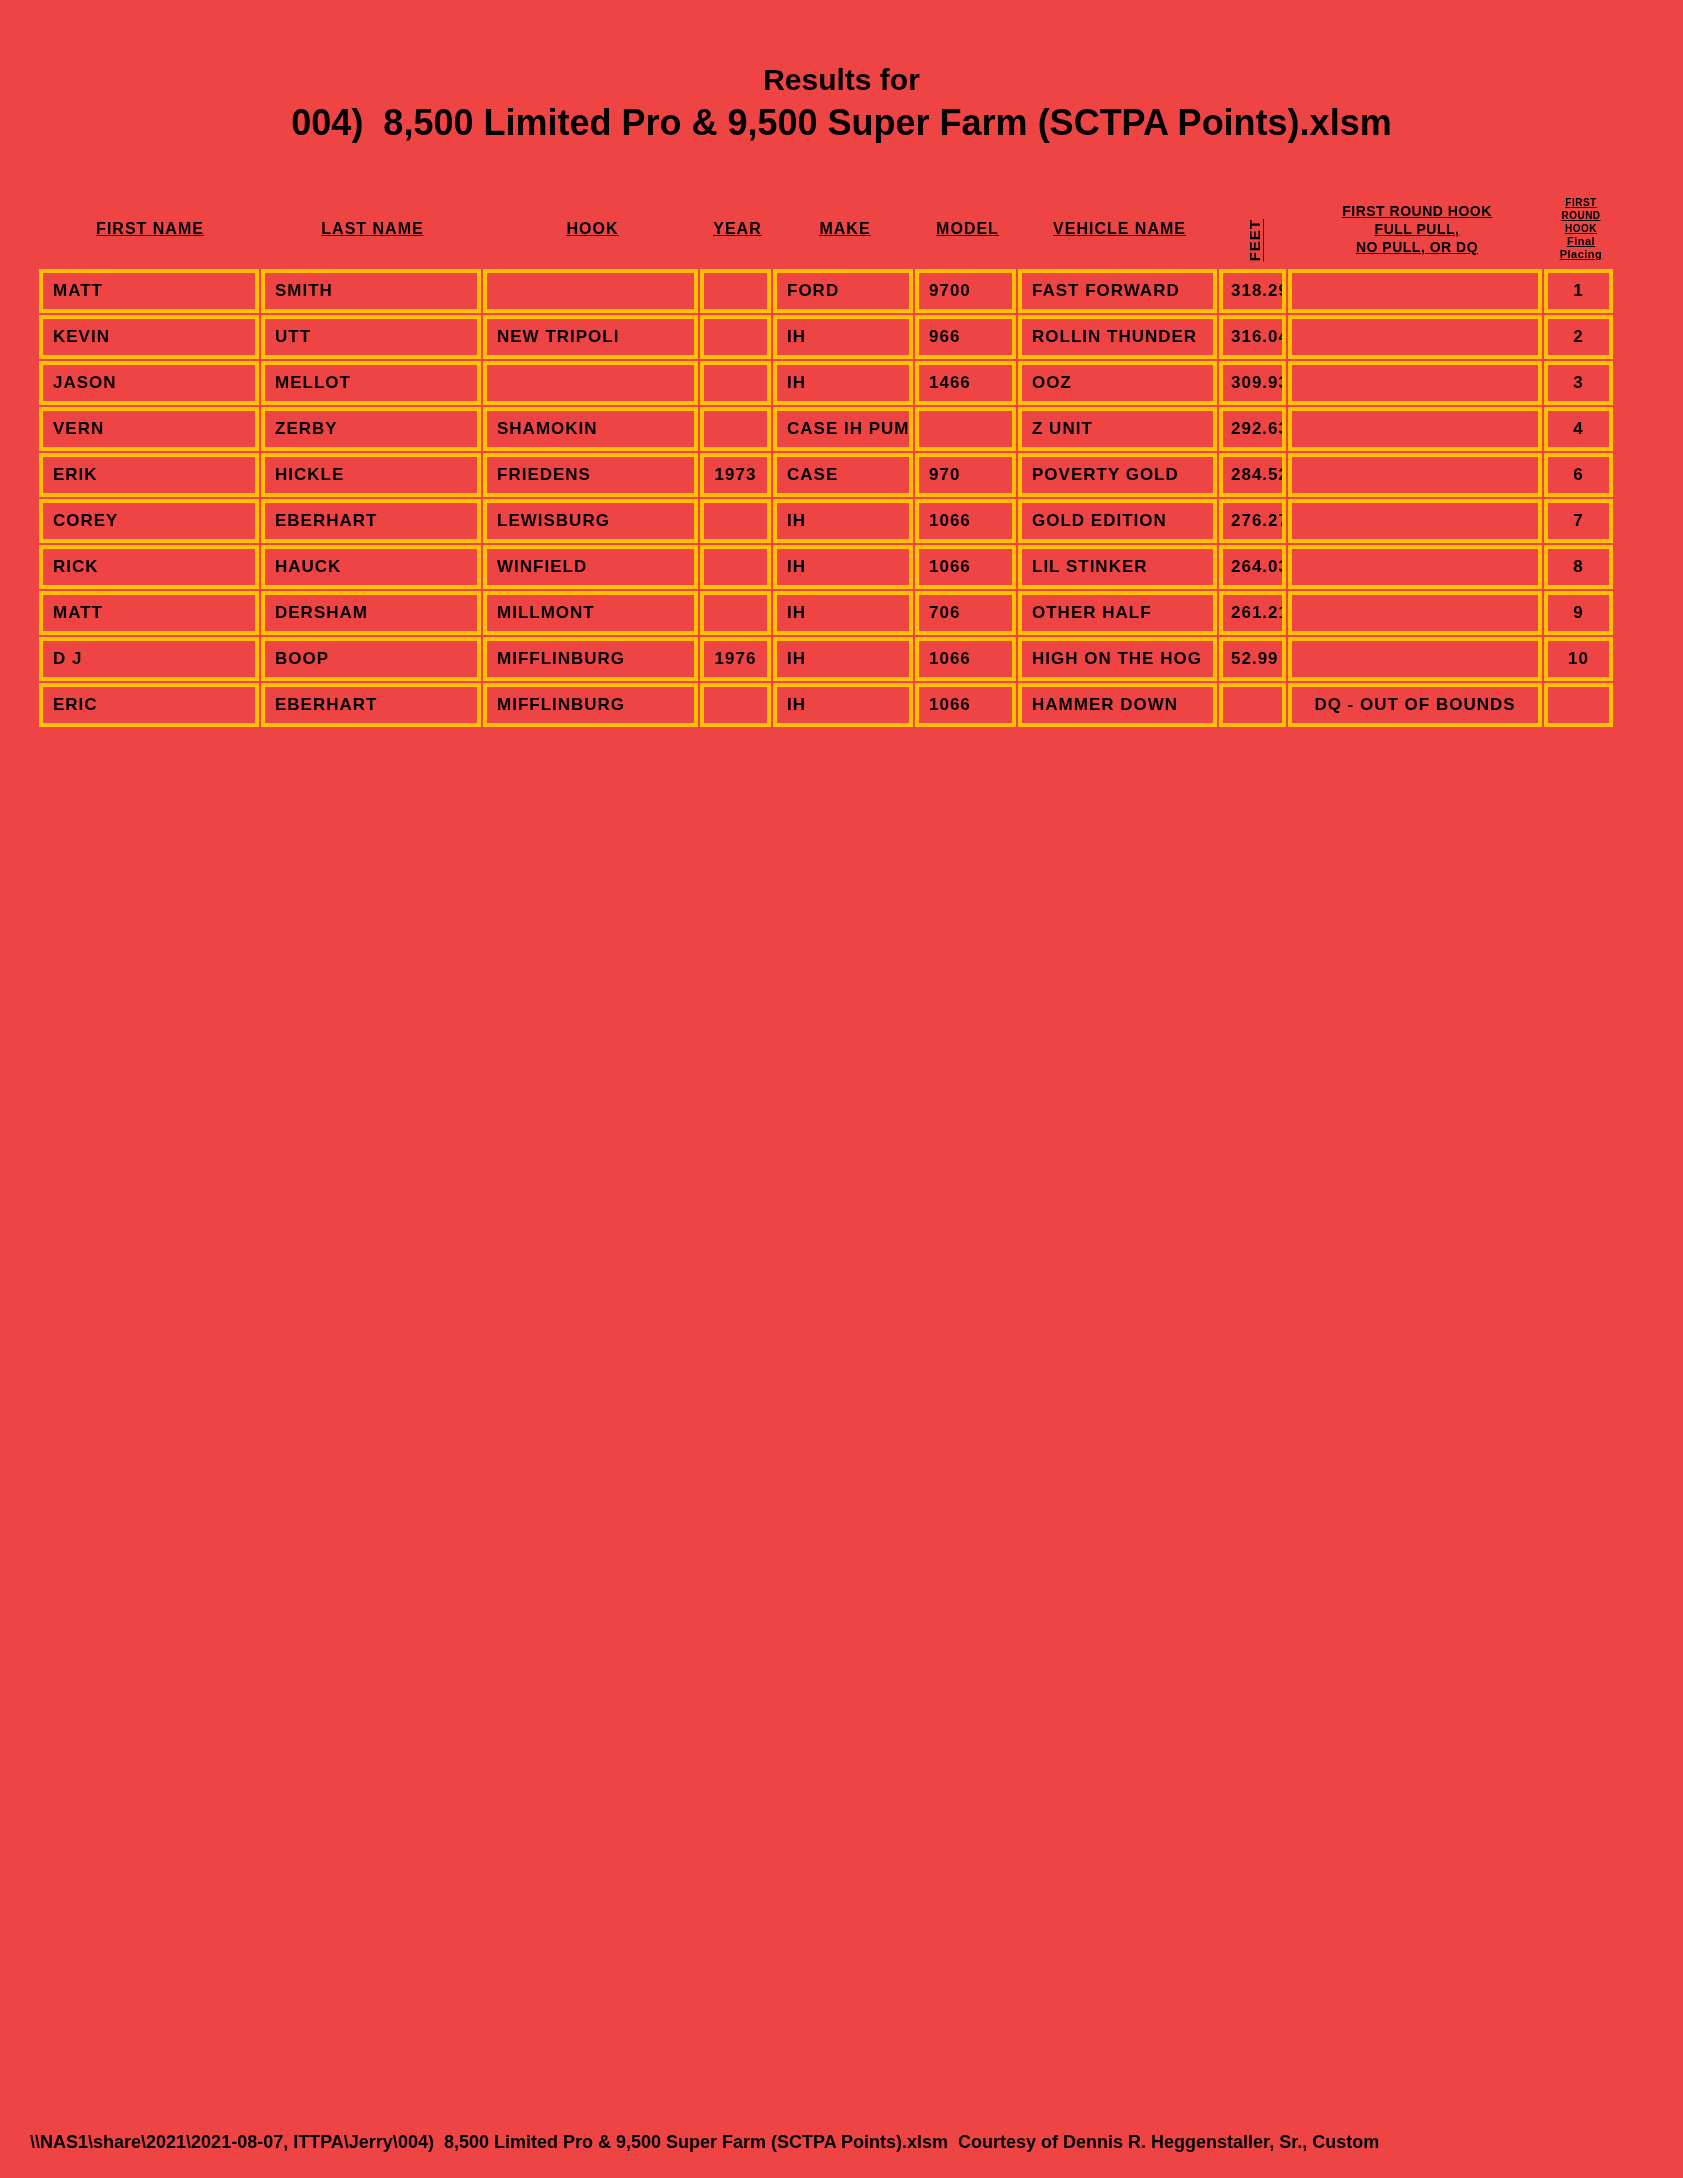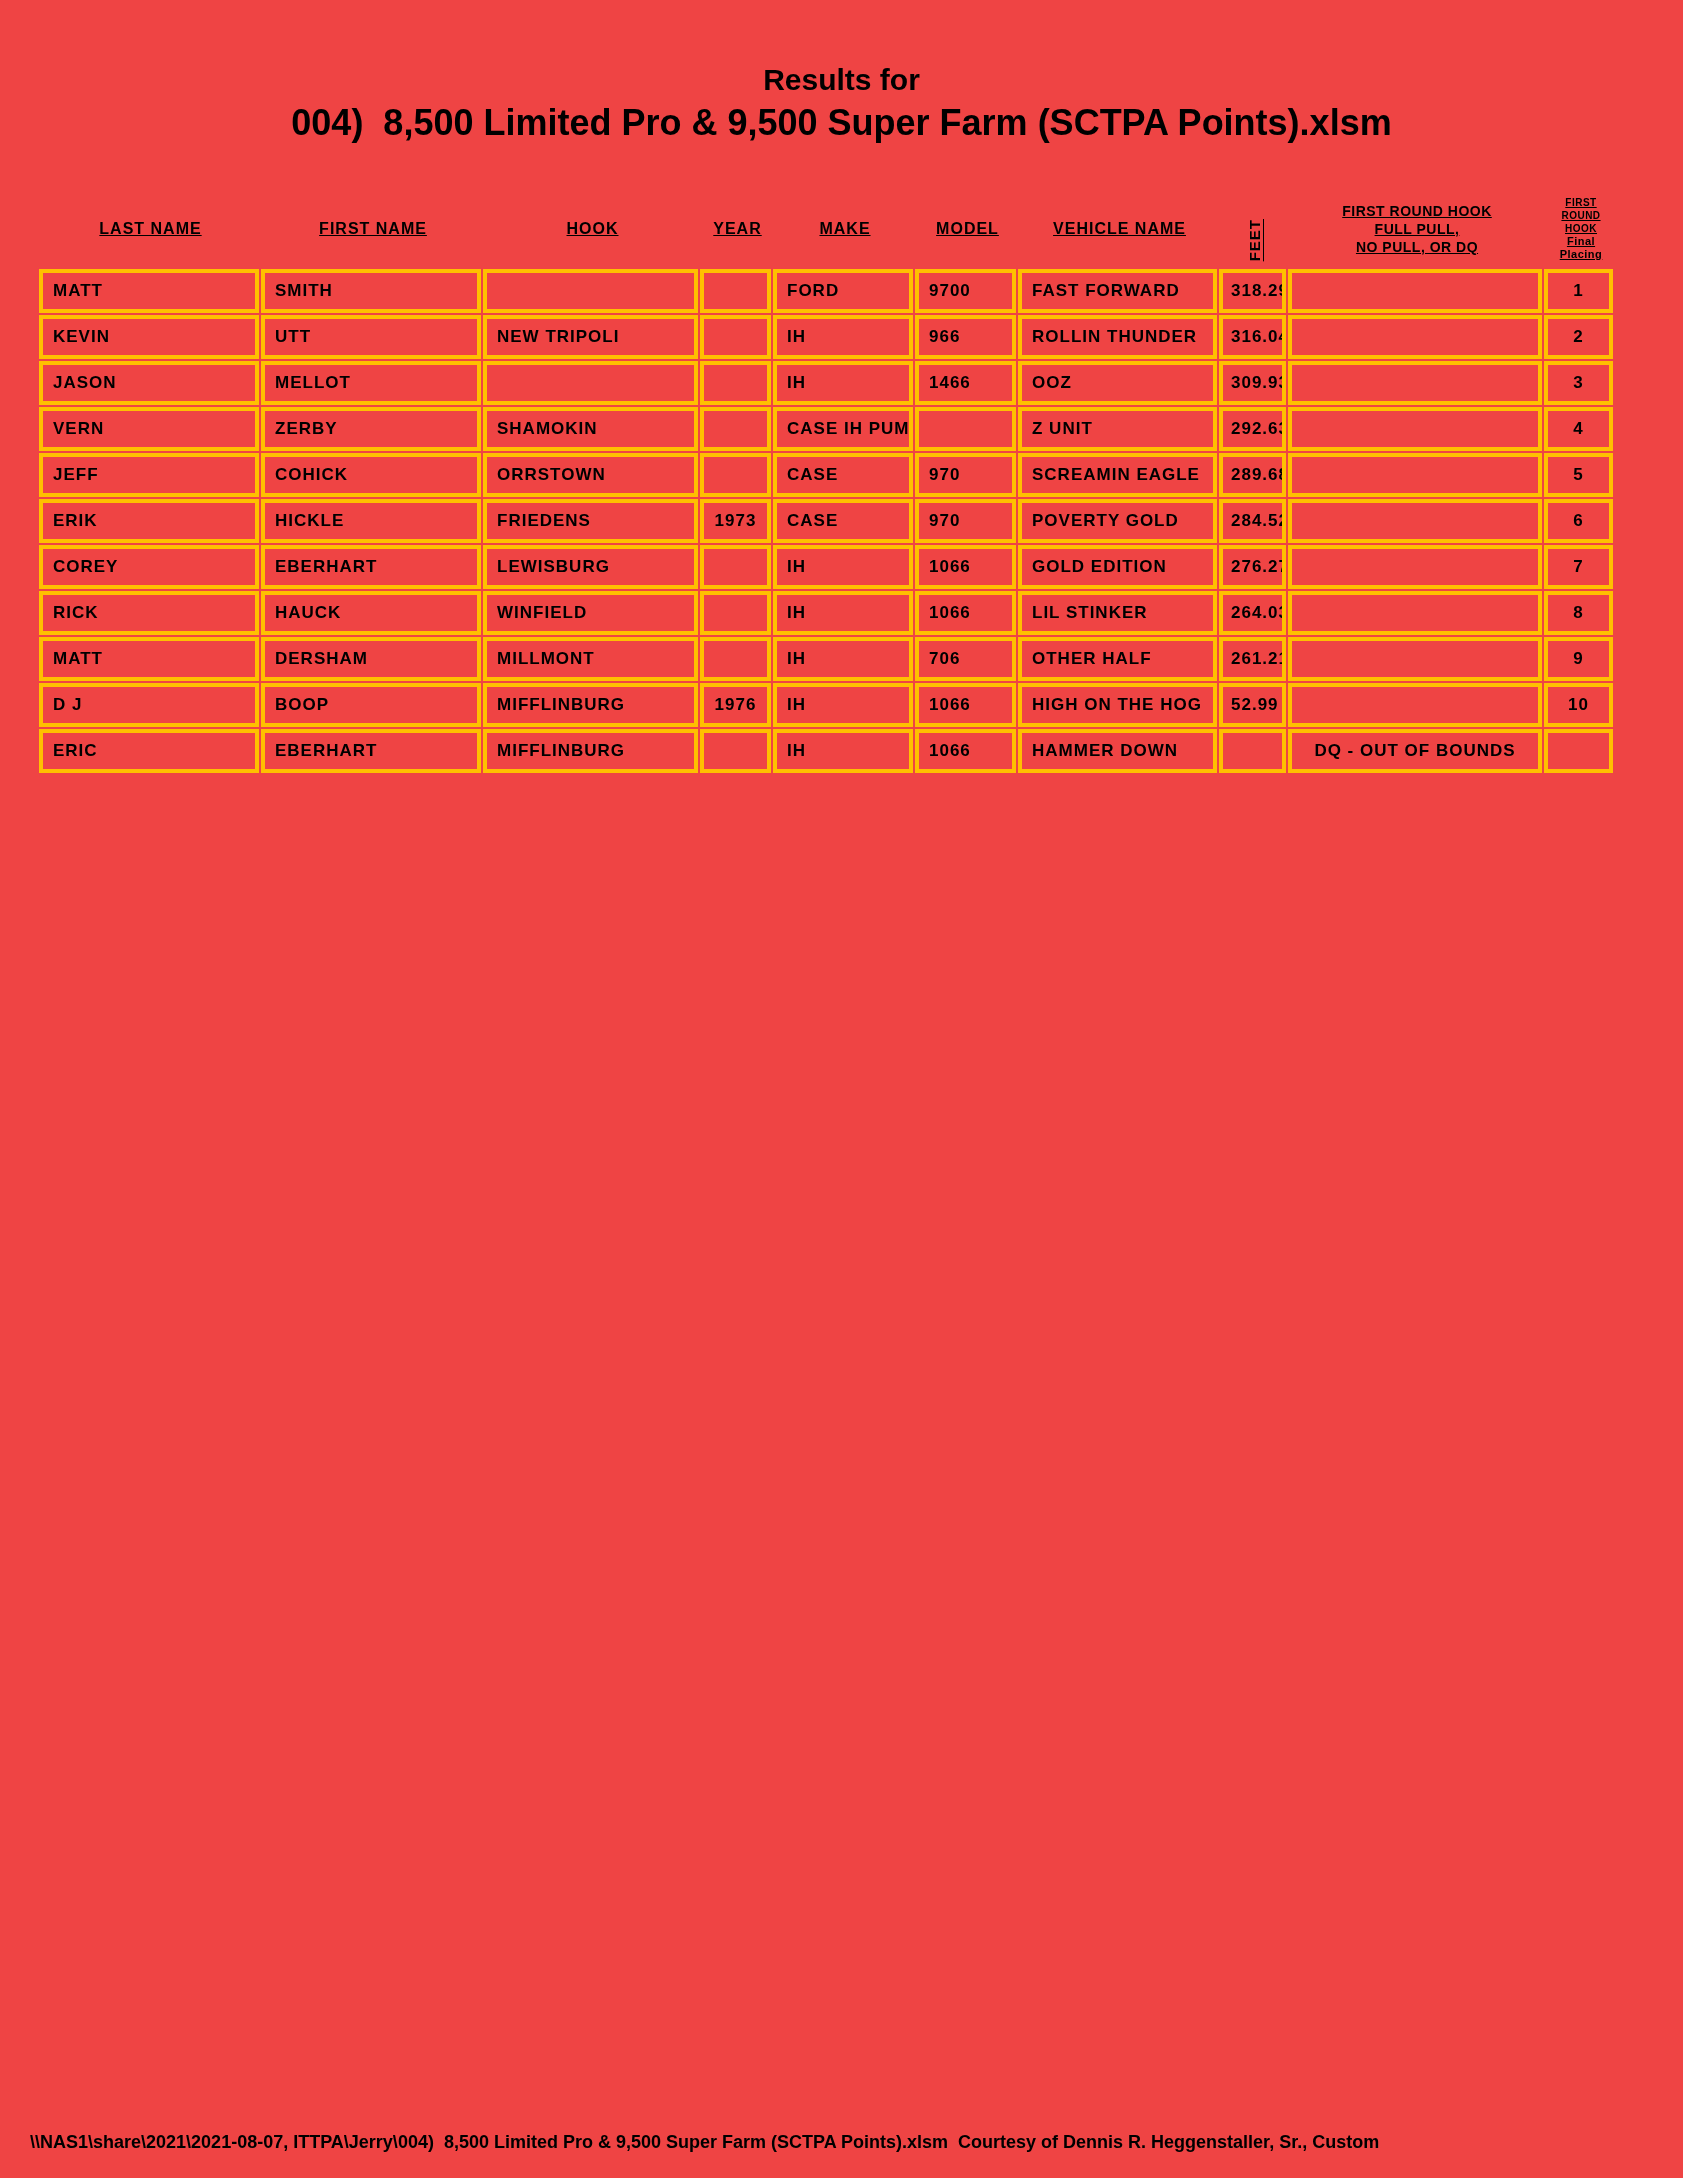--- a/index.html
+++ b/index.html
@@ -58,25 +58,25 @@
 <body>
 
 <div class="page">
 
   <div class="title">
     <div class="t1">Results for</div>
     <div class="t2">004)  8,500 Limited Pro &amp; 9,500 Super Farm (SCTPA Points).xlsm</div>
   </div>
 
   <div class="thead" id="thead">
+      <div class="hcol" style="width: 222px;">
+        <span class="hlabel">FIRST NAME</span>
+      </div>
       <div class="hcol" style="width: 223px;">
         <span class="hlabel">LAST NAME</span>
-      </div>
-      <div class="hcol" style="width: 222px;">
-        <span class="hlabel">FIRST NAME</span>
       </div>
       <div class="hcol" style="width: 217px;">
         <span class="hlabel">HOOK</span>
       </div>
       <div class="hcol" style="width: 73px;">
         <span class="hlabel">YEAR</span>
       </div>
       <div class="hcol" style="width: 142px;">
         <span class="hlabel">MAKE</span>
       </div>
@@ -161,32 +161,20 @@
           <td>SHAMOKIN</td>
           <td class="c-center"></td>
           <td>CASE IH PUMA</td>
           <td></td>
           <td>Z UNIT</td>
           <td class="c-center">292.63</td>
           <td class="c-center"></td>
           <td class="c-center">4</td>
         </tr>
         <tr>
-          <td>JEFF</td>
-          <td>COHICK</td>
-          <td>ORRSTOWN</td>
-          <td class="c-center"></td>
-          <td>CASE</td>
-          <td>970</td>
-          <td>SCREAMIN EAGLE</td>
-          <td class="c-center">289.68</td>
-          <td class="c-center"></td>
-          <td class="c-center">5</td>
-        </tr>
-        <tr>
           <td>ERIK</td>
           <td>HICKLE</td>
           <td>FRIEDENS</td>
           <td class="c-center">1973</td>
           <td>CASE</td>
           <td>970</td>
           <td>POVERTY GOLD</td>
           <td class="c-center">284.52</td>
           <td class="c-center"></td>
           <td class="c-center">6</td>

